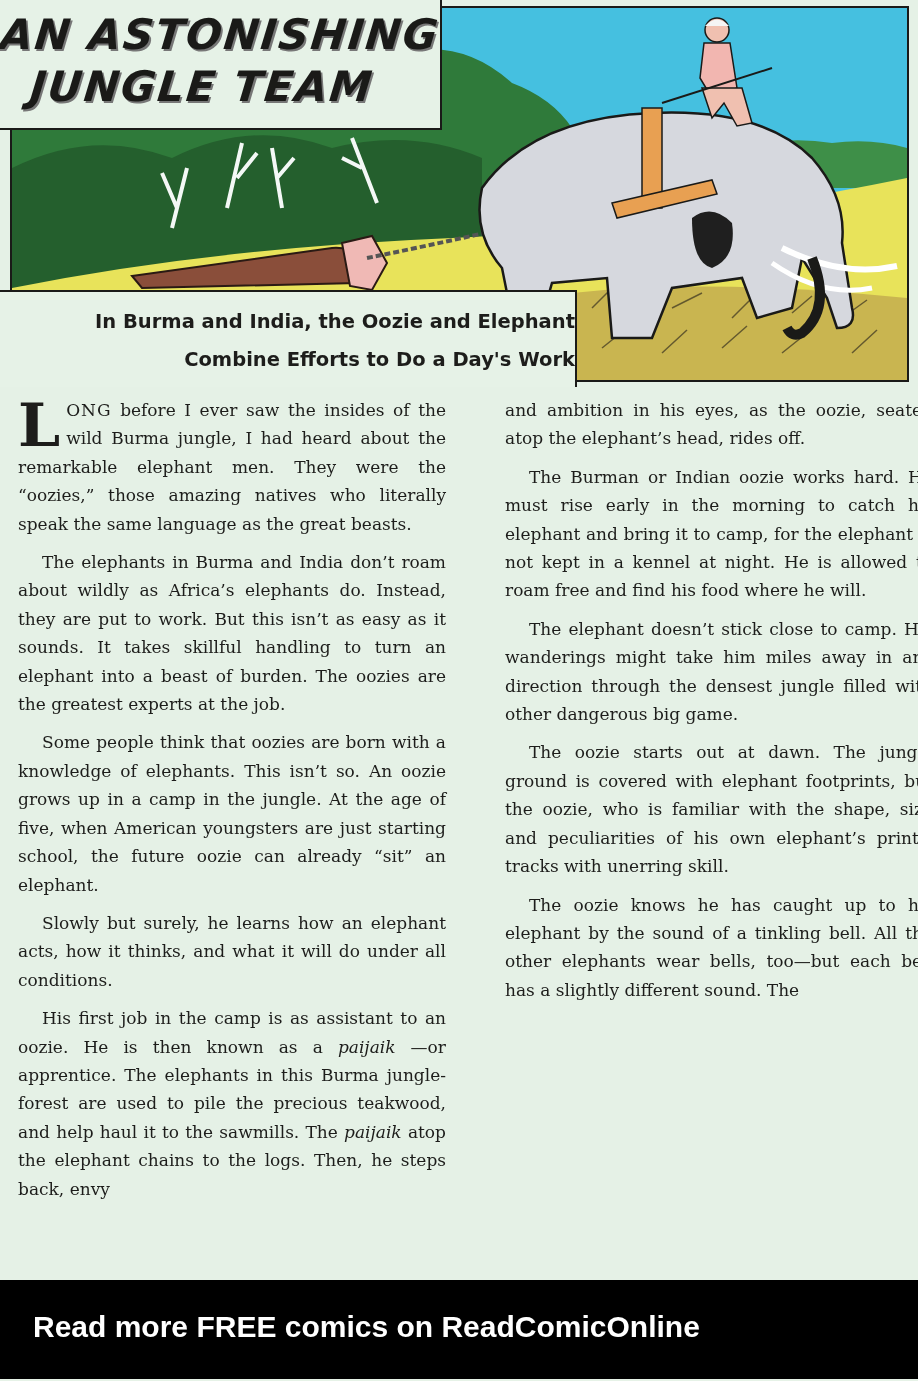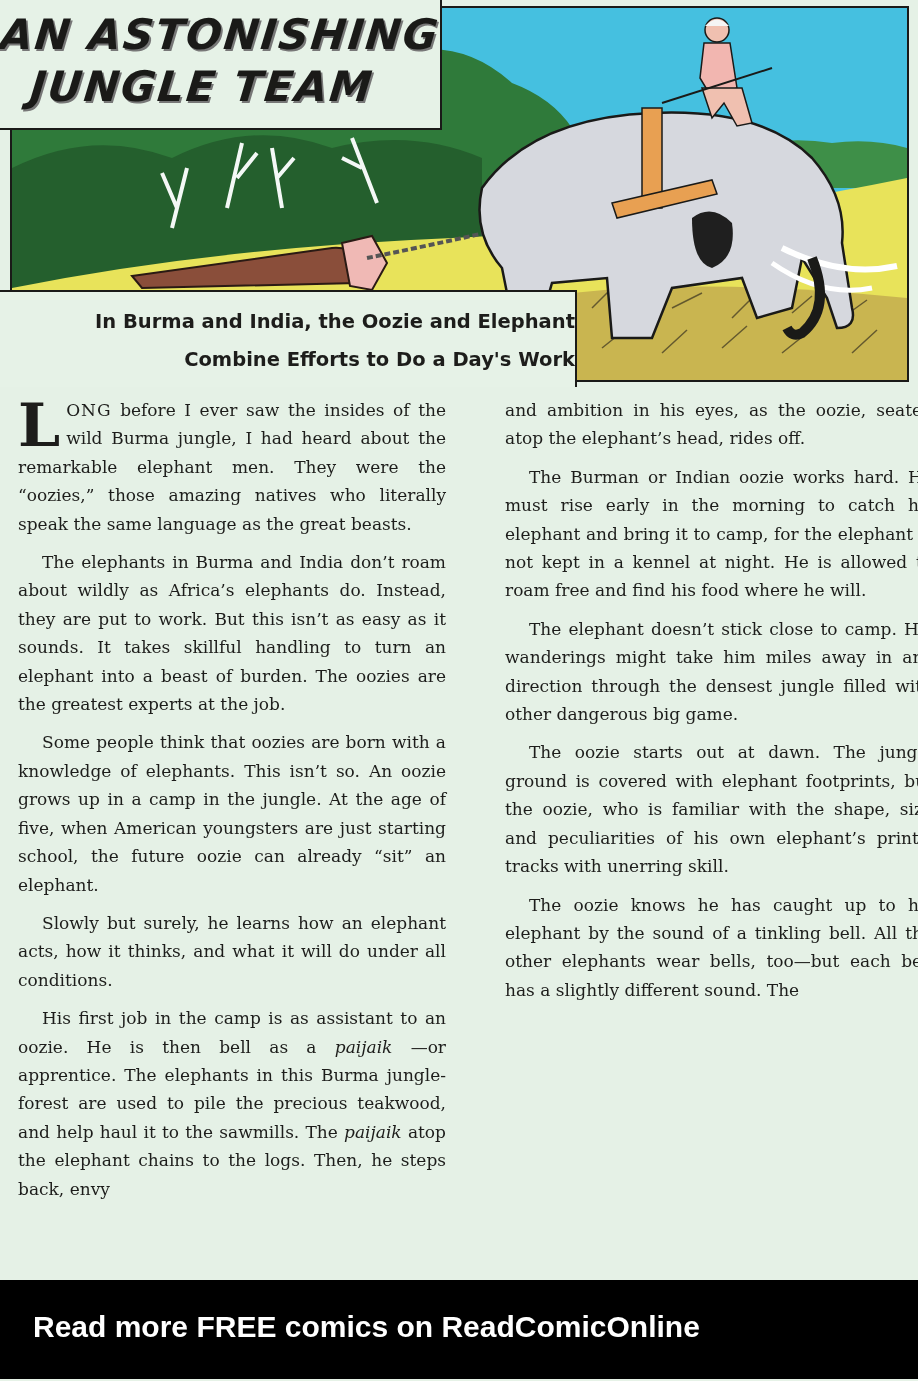--- a/index.html
+++ b/index.html
@@ -96,21 +96,21 @@
   </div>
 
   <div class="col left">
     <p class="first">
       <span class="dropcap">L</span><span class="smallcaps">ONG</span><span> before I ever saw the insides of the wild Burma jungle, I had heard about the remarkable elephant men. They were the “oozies,” those amazing natives who literally speak the same language as the great beasts.</span>
     </p>
     <p>The elephants in Burma and India don’t roam about wildly as Africa’s elephants do. Instead, they are put to work. But this isn’t as easy as it sounds. It takes skillful handling to turn an elephant into a beast of burden. The oozies are the greatest experts at the job.</p>
     <p>Some people think that oozies are born with a knowledge of elephants. This isn’t so. An oozie grows up in a camp in the jungle. At the age of five, when American youngsters are just starting school, the future oozie can already “sit” an elephant.</p>
     <p>Slowly but surely, he learns how an elephant acts, how it thinks, and what it will do under all conditions.</p>
     <p>
-      <span>His first job in the camp is as assistant to an oozie. He is then bell as a </span><i>paijaik</i><span> —or apprentice. The elephants in this Burma jungle-forest are used to pile the precious teakwood, and help haul it to the sawmills. The </span><i>paijaik</i><span> atop the elephant chains to the logs. Then, he steps back, envy</span>
+      <span>His first job in the camp is as assistant to an oozie. He is then known as a </span><i>paijaik</i><span> —or apprentice. The elephants in this Burma jungle-forest are used to pile the precious teakwood, and help haul it to the sawmills. The </span><i>paijaik</i><span> atop the elephant chains to the logs. Then, he steps back, envy</span>
     </p>
   </div>
 
   <div class="col right">
     <p class="noindent">and ambition in his eyes, as the oozie, seated atop the elephant’s head, rides off.</p>
     <p>The Burman or Indian oozie works hard. He must rise early in the morning to catch his elephant and bring it to camp, for the elephant is not kept in a kennel at night. He is allowed to roam free and find his food where he will.</p>
     <p>The elephant doesn’t stick close to camp. His wanderings might take him miles away in any direction through the densest jungle filled with other dangerous big game.</p>
     <p>The oozie starts out at dawn. The jungle ground is covered with elephant footprints, but the oozie, who is familiar with the shape, size and peculiarities of his own elephant’s prints, tracks with unerring skill.</p>
     <p>The oozie knows he has caught up to his elephant by the sound of a tinkling bell. All the other elephants wear bells, too—but each bell has a slightly different sound. The</p>
   </div>

